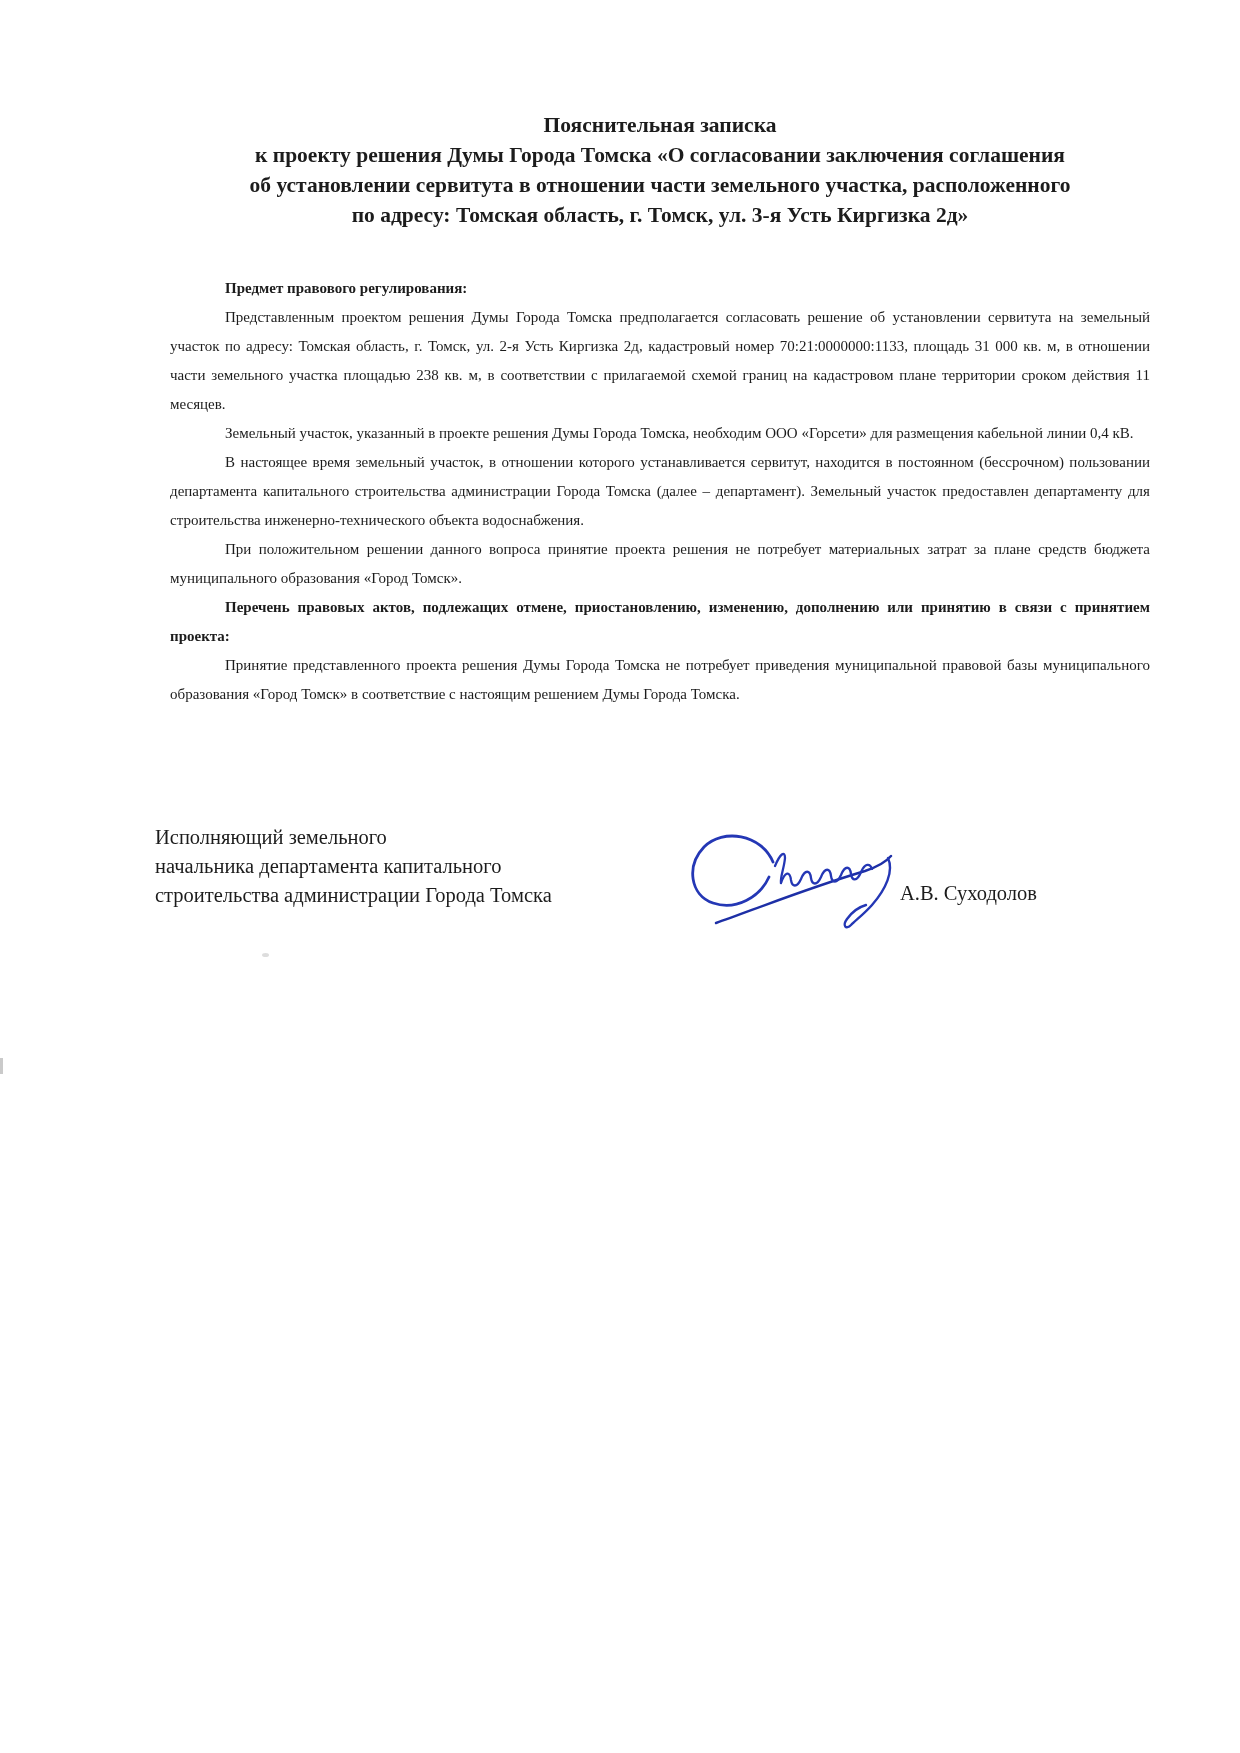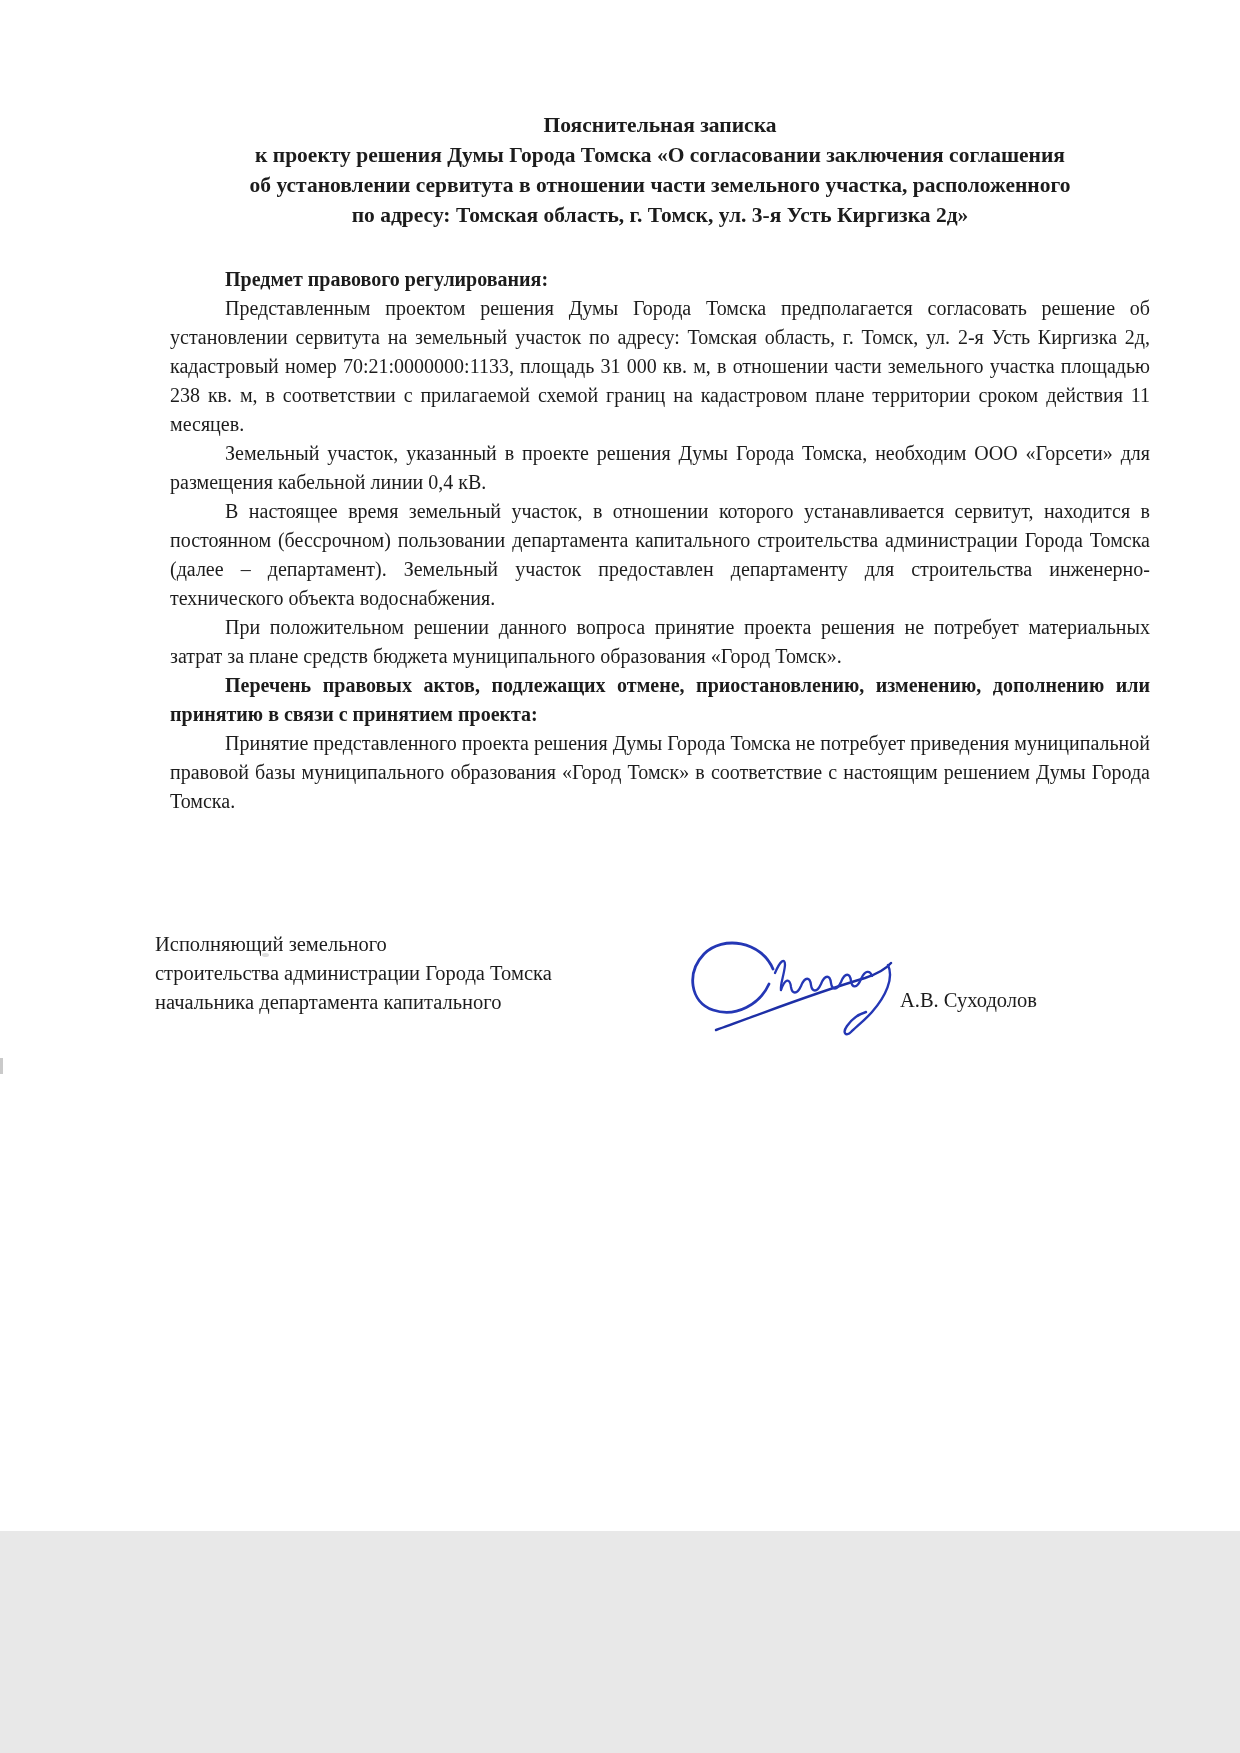--- a/index.html
+++ b/index.html
@@ -1,41 +1,41 @@
 <!DOCTYPE html>
 <html><head>
 <meta charset="utf-8">
 <style>
   html, body { margin: 0; padding: 0; background: #e8e8e8; }
   .page {
     position: relative;
     width: 1240px;
-    height: 1531px;
+    height: 1753px;
     margin: 0 auto;
     background: #ffffff;
     font-family: "Liberation Serif", serif;
     color: #1c1c1c;
     overflow: hidden;
   }
   .content {
     position: absolute;
     left: 170px;
     top: 0;
     width: 980px;
   }
   .doc-title {
     padding-top: 110px;
     font-weight: bold;
     font-size: 21.5px;
     line-height: 30px;
     text-align: center;
   }
   .body-text {
-    margin-top: 35px;
-    font-size: 20px;
+    margin-top: 44px;
+    font-size: 15px;
     line-height: 29px;
     text-align: justify;
   }
   .body-text p {
     margin: 0;
     text-indent: 55px;
   }
   .body-text p.heading { font-weight: bold; }
   .sig-block {
     position: relative;
@@ -100,22 +100,22 @@
       <p>В настоящее время земельный участок, в отношении которого устанавливается сервитут, находится в постоянном (бессрочном) пользовании департамента капитального строительства администрации Города Томска (далее – департамент). Земельный участок предоставлен департаменту для строительства инженерно-технического объекта водоснабжения.</p>
       <p>При положительном решении данного вопроса принятие проекта решения не потребует материальных затрат за плане средств бюджета муниципального образования «Город Томск».</p>
 
       <p class="heading">Перечень правовых актов, подлежащих отмене, приостановлению, изменению, дополнению или принятию в связи с принятием проекта:</p>
       <p>Принятие представленного проекта решения Думы Города Томска не потребует приведения муниципальной правовой базы муниципального образования «Город Томск» в соответствие с настоящим решением Думы Города Томска.</p>
     </div>
 
     <div class="sig-block">
       <div class="sig-role">
         <div>Исполняющий земельного</div>
+        <div>начальника департамента капитального</div>
         <div>строительства администрации Города Томска</div>
-        <div>начальника департамента капитального</div>
       </div>
 
       <svg class="sig-svg" width="215" height="118" viewBox="0 0 215 118" fill="none" xmlns="http://www.w3.org/2000/svg">
 
         <path d="M 88 36 C 76 8 38 2 19 21 C 1 40 5 69 28 77 C 51 85 75 71 84 51" stroke="#2437b5" stroke-width="2.8" stroke-linecap="round"></path>
 
         <path d="M 31 97 C 68 84 120 63 180 45 C 192 41 200 37 206 30" stroke="#1d2fa6" stroke-width="2.4" stroke-linecap="round"></path>
 
         <path d="M 90 40 C 95 28 100 24 100 32 C 99 43 95 51 96 57" stroke="#2437b5" stroke-width="2.3" stroke-linecap="round"></path>
 

